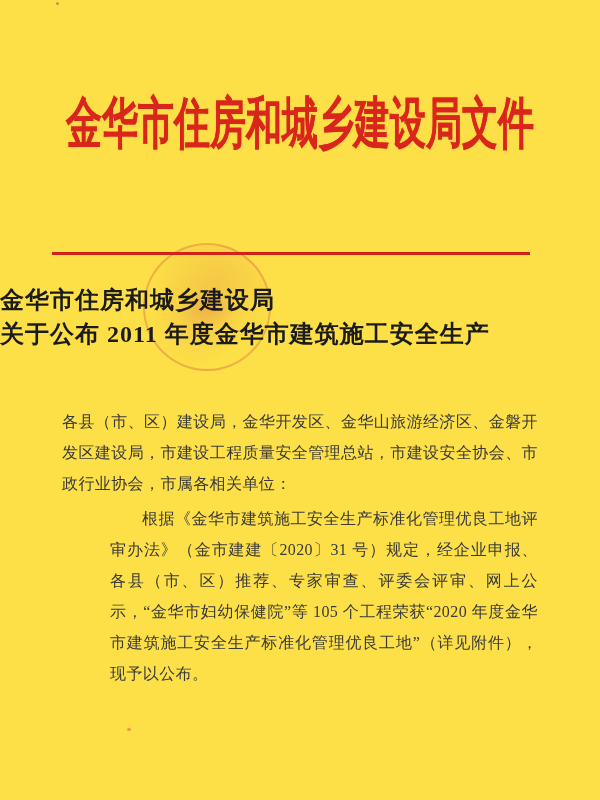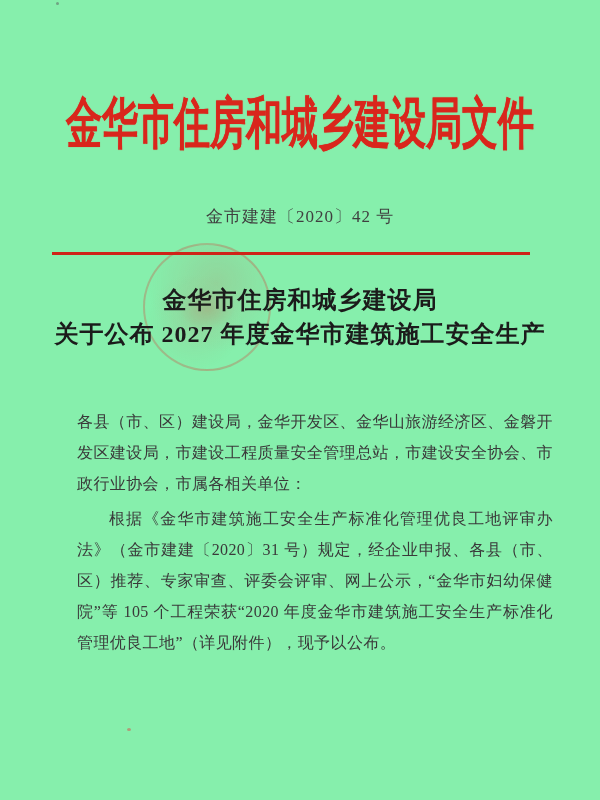--- a/index.html
+++ b/index.html
@@ -5,21 +5,21 @@
   html, body {
     margin: 0;
     padding: 0;
     background: #e9e9e9;
   }
   .page {
     position: relative;
     width: 600px;
     height: 800px;
     margin: 0 auto;
-    background: #86efac;
+    background: #fde047;
     overflow: hidden;
     font-family: "Liberation Serif", "DejaVu Serif", serif;
   }
 
   
   .banner {
     position: absolute;
     top: 86px;
     left: 0;
     width: 600px;
@@ -87,47 +87,47 @@
     background: radial-gradient(ellipse at center, rgba(205, 78, 66, 0.18), rgba(205, 78, 66, 0) 70%);
     border-radius: 50%;
   }
 
   
   .title-block {
     position: absolute;
     top: 284px;
     left: 0;
     width: 600px;
-    text-align: center;
     font-weight: bold;
     color: #1b1b1b;
     font-size: 24px;
     line-height: 33.5px;
     letter-spacing: 1px;
     z-index: 2;
   }
 
   
   .body-text {
     position: absolute;
     top: 406px;
-    left: 77px;
+    left: 62px;
     width: 476px;
     font-size: 16px;
     line-height: 31px;
     color: #3a3a3a;
     text-align: justify;
     letter-spacing: 0.4px;
     z-index: 2;
   }
   .body-text p {
     margin: 0 0 4px 0;
   }
   .body-text p.indent {
     text-indent: 2em;
+    margin-left: 48px;
   }
 
   
   .speck {
     position: absolute;
     border-radius: 50%;
   }
   .speck-top {
     left: 56px;
     top: 2px;
@@ -147,31 +147,30 @@
 <body>
 
 <div class="page">
 
   <div class="speck speck-top"></div>
 
   <div class="banner">
     <span class="banner-text">金华市住房和城乡建设局文件</span>
   </div>
 
-  <div class="doc-number">金市建建〔2020〕42 号</div>
 
   <div class="red-rule"></div>
 
   <div class="seal">
     <div class="seal-smudge"></div>
   </div>
 
   <div class="title-block">
     <div>金华市住房和城乡建设局</div>
-    <div>关于公布 2027 年度金华市建筑施工安全生产</div>
+    <div>关于公布 2011 年度金华市建筑施工安全生产</div>
   </div>
 
   <div class="body-text">
     <p>各县（市、区）建设局，金华开发区、金华山旅游经济区、金磐开发区建设局，市建设工程质量安全管理总站，市建设安全协会、市政行业协会，市属各相关单位：</p>
     <p class="indent">根据《金华市建筑施工安全生产标准化管理优良工地评审办法》（金市建建〔2020〕31 号）规定，经企业申报、各县（市、区）推荐、专家审查、评委会评审、网上公示，“金华市妇幼保健院”等 105 个工程荣获“2020 年度金华市建筑施工安全生产标准化管理优良工地”（详见附件），现予以公布。</p>
   </div>
 
   <div class="speck speck-red"></div>
 
 </div>

